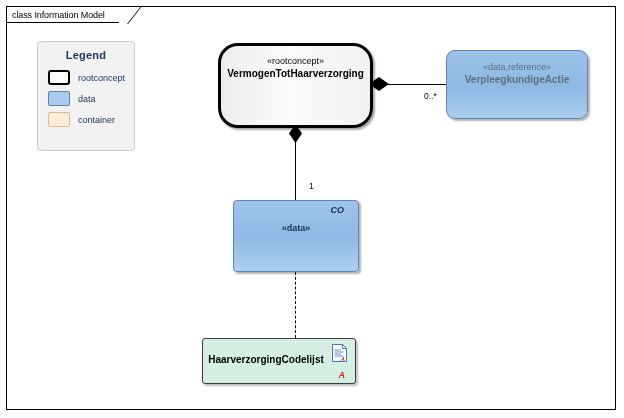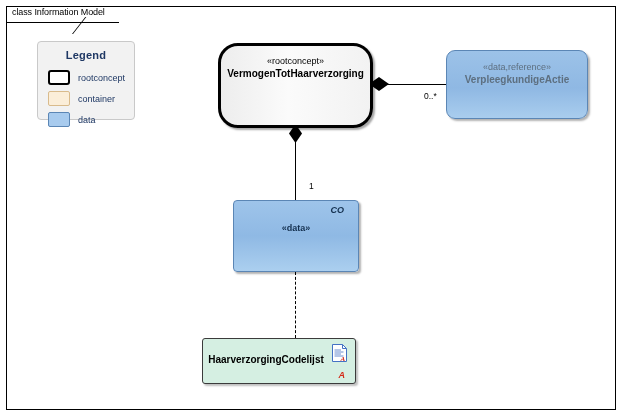--- a/index.html
+++ b/index.html
@@ -34,21 +34,20 @@
     top: 6px;
     height: 17px;
     box-sizing: border-box;
     background: #ffffff;
     border-left: 1px solid #000000;
     border-top: 1px solid #000000;
     padding: 0 0 0 5px;
     display: flex;
     align-items: center;
     z-index: 5;
-    flex-direction: column;
   }
   .title-tab-label {
     font-size: 9px;
     color: #000000;
     white-space: nowrap;
     letter-spacing: -0.1px;
     padding-right: 4px;
   }
   .title-tab-slant {
     width: 13px;
@@ -76,21 +75,21 @@
     background: #000000;
     z-index: 6;
   }
 
   
   .legend-box {
     position: absolute;
     left: 37px;
     top: 41px;
     width: 98px;
-    height: 79px;
+    height: 110px;
     box-sizing: border-box;
     background: #f2f2f2;
     border: 1px solid #c9c9c9;
     border-radius: 4px;
   }
   .legend-title {
     text-align: center;
     font-size: 11px;
     font-weight: bold;
     color: #1f3864;
@@ -318,26 +317,26 @@
 <div class="title-tab-underline"></div>
 
 <div class="legend-box">
   <div class="legend-title">Legend</div>
   <div class="legend-rows">
     <div class="legend-row">
       <span class="legend-swatch sw-rootconcept"></span>
       <span class="legend-label">rootconcept</span>
     </div>
     <div class="legend-row">
+      <span class="legend-swatch sw-data"></span>
+      <span class="legend-label">data</span>
+    </div>
+    <div class="legend-row">
       <span class="legend-swatch sw-container"></span>
       <span class="legend-label">container</span>
-    </div>
-    <div class="legend-row">
-      <span class="legend-swatch sw-data"></span>
-      <span class="legend-label">data</span>
     </div>
   </div>
 </div>
 
 <div class="conn conn-h-comp"></div>
 <div class="conn conn-v-comp"></div>
 <div class="conn-dashed"></div>
 
 <svg class="diamond diamond-h" viewBox="0 0 20 14">
   <polygon points="10,0 20,7 10,14 0,7" fill="#000000"></polygon>

